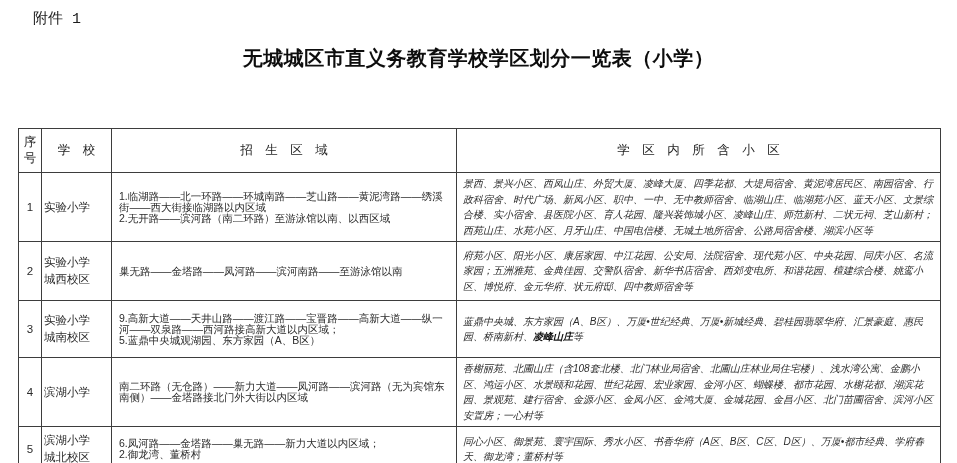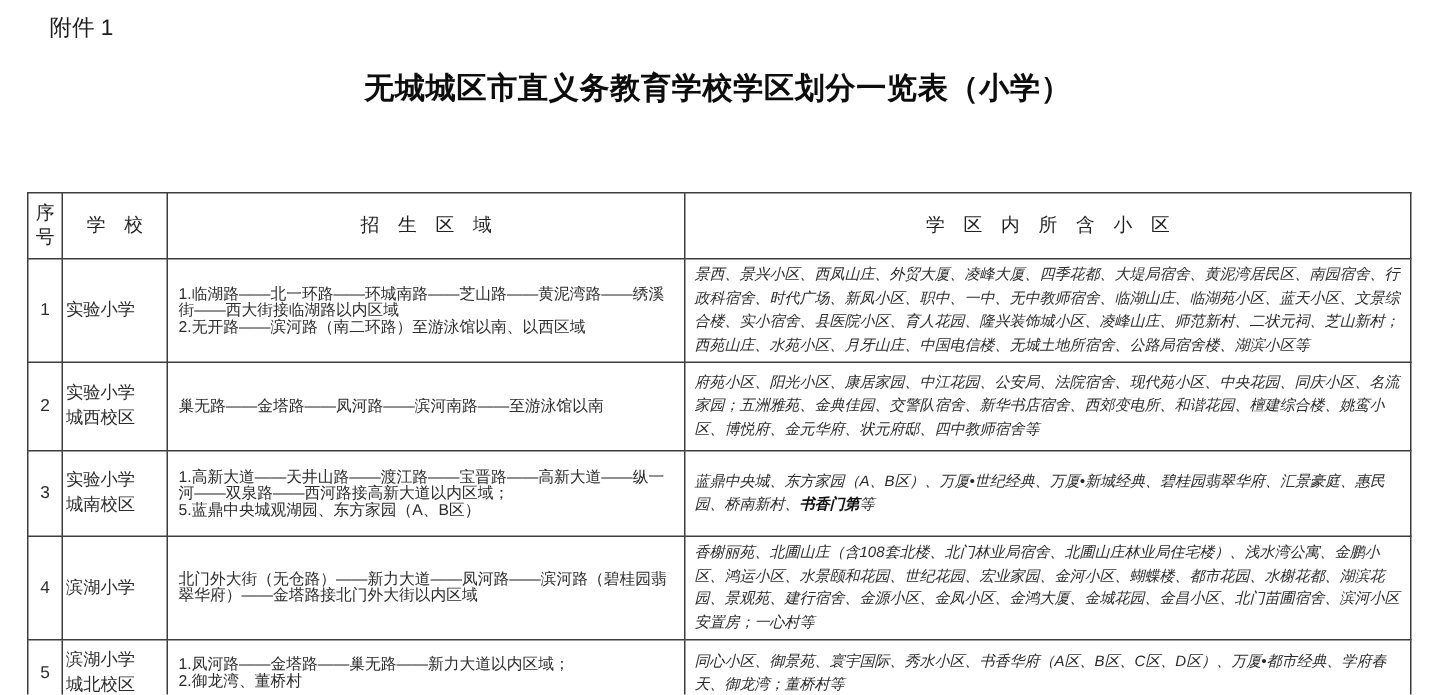--- a/index.html
+++ b/index.html
@@ -3,21 +3,21 @@
 <meta charset="utf-8">
 <style>
   html, body { margin:0; padding:0; }
   body {
     width:957px; height:463px; background:#ffffff; position:relative;
     font-family:"Liberation Sans", sans-serif; color:#2b2b2b;
     overflow:hidden;
   }
   .attachment {
     position:absolute; left:33px; top:9px;
-    font-size:15px; color:#1c1c1c; font-family:Liberation Sans, sans-serif;
+    font-size:15px; color:#1c1c1c; font-family:Liberation Mono, monospace;
   }
   .title {
     position:absolute; left:0; top:45px; width:957px;
     text-align:center; font-weight:bold; font-size:20px; color:#0d0d0d;
     letter-spacing:0.5px;
   }
   table.district {
     position:absolute; left:18px; top:128px; width:922px;
     border-collapse:collapse; table-layout:fixed;
   }
@@ -81,43 +81,43 @@
       </td>
       <td class="c-comm"><span>府苑小区、阳光小区、康居家园、中江花园、公安局、法院宿舍、现代苑小区、中央花园、同庆小区、名流家园；五洲雅苑、金典佳园、交警队宿舍、新华书店宿舍、西郊变电所、和谐花园、檀建综合楼、姚鸾小区、博悦府、金元华府、状元府邸、四中教师宿舍等</span><span class="bold-seg"></span><span></span></td>
     </tr>
     <tr style="height:57px">
       <td class="c-idx">3</td>
       <td class="c-school">
         <div>实验小学</div>
         <div>城南校区</div>
       </td>
       <td class="c-area">
-        <div>1.高新大道——天井山路——渡江路——宝晋路——高新大道——纵一河——双泉路——西河路接高新大道以内区域；</div>
+        <div>9.高新大道——天井山路——渡江路——宝晋路——高新大道——纵一河——双泉路——西河路接高新大道以内区域；</div>
         <div>5.蓝鼎中央城观湖园、东方家园（A、B区）</div>
       </td>
-      <td class="c-comm"><span>蓝鼎中央城、东方家园（A、B区）、万厦•世纪经典、万厦•新城经典、碧桂园翡翠华府、汇景豪庭、惠民园、桥南新村、</span><span class="bold-seg">书香门第</span><span>等</span></td>
+      <td class="c-comm"><span>蓝鼎中央城、东方家园（A、B区）、万厦•世纪经典、万厦•新城经典、碧桂园翡翠华府、汇景豪庭、惠民园、桥南新村、</span><span class="bold-seg">凌峰山庄</span><span>等</span></td>
     </tr>
     <tr style="height:62px">
       <td class="c-idx">4</td>
       <td class="c-school">
         <div>滨湖小学</div>
         <div></div>
       </td>
       <td class="c-area">
-        <div>北门外大街（无仓路）——新力大道——凤河路——滨河路（碧桂园翡翠华府）——金塔路接北门外大街以内区域</div>
+        <div>南二环路（无仓路）——新力大道——凤河路——滨河路（无为宾馆东南侧）——金塔路接北门外大街以内区域</div>
         <div></div>
       </td>
       <td class="c-comm"><span>香榭丽苑、北圃山庄（含108套北楼、北门林业局宿舍、北圃山庄林业局住宅楼）、浅水湾公寓、金鹏小区、鸿运小区、水景颐和花园、世纪花园、宏业家园、金河小区、蝴蝶楼、都市花园、水榭花都、湖滨花园、景观苑、建行宿舍、金源小区、金凤小区、金鸿大厦、金城花园、金昌小区、北门苗圃宿舍、滨河小区安置房；一心村等</span><span class="bold-seg"></span><span></span></td>
     </tr>
     <tr style="height:45px">
       <td class="c-idx">5</td>
       <td class="c-school">
         <div>滨湖小学</div>
         <div>城北校区</div>
       </td>
       <td class="c-area">
-        <div>1.凤河路——金塔路——巢无路——新力大道以内区域；</div>
+        <div>6.凤河路——金塔路——巢无路——新力大道以内区域；</div>
         <div>2.御龙湾、董桥村</div>
       </td>
       <td class="c-comm"><span>同心小区、御景苑、寰宇国际、秀水小区、书香华府（A区、B区、C区、D区）、万厦•都市经典、学府春天、御龙湾；董桥村等</span><span class="bold-seg"></span><span></span></td>
     </tr>
   </tbody>
 </table>
 
 </body></html>

